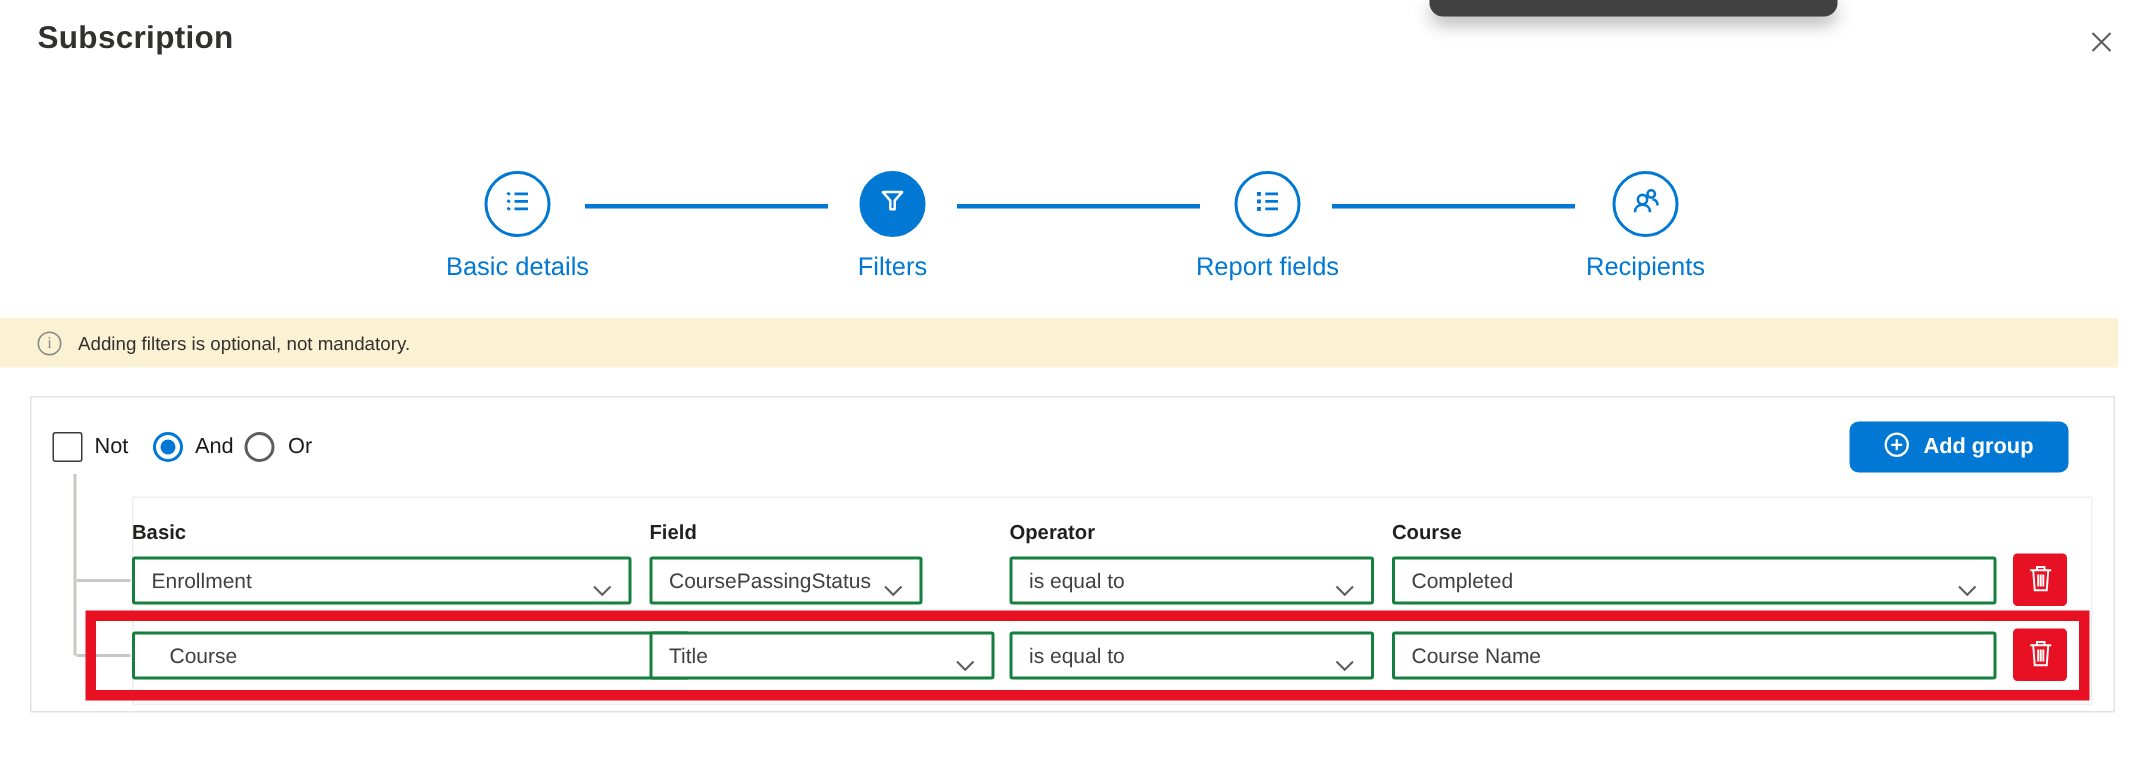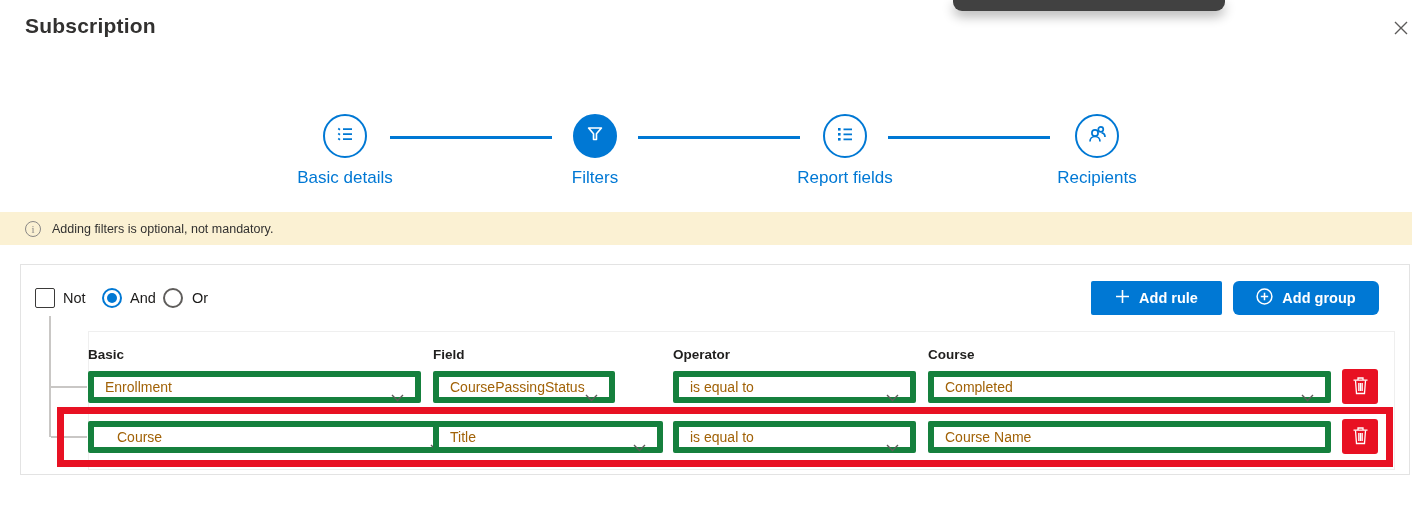--- a/index.html
+++ b/index.html
@@ -47,22 +47,22 @@
     color:#fff; font-size:14.5px; font-weight:700; display:flex; align-items:center;
     justify-content:center; gap:9px; cursor:pointer; font-family:inherit; position:absolute; }
   .btn svg { flex:0 0 auto; }
 
   .tree-line { background:#c9c7c5; }
   .rule-panel { left:88px; top:331px; width:1307px; height:139px; background:#fff;
     border:1px solid #efefef; }
 
   .col-header { top:347px; font-size:13.5px; font-weight:700; color:#201f1e; }
 
-  .select, .textbox { height:32px; border:6px solid #15803d; border-radius:2px;
-    background:#fff; display:flex; align-items:center; font-size:14px; color:#a16207;
+  .select, .textbox { height:32px; border:2px solid #15803d; border-radius:2px;
+    background:#fff; display:flex; align-items:center; font-size:14px; color:#404040;
     padding:0 30px 0 11px; cursor:pointer; position:absolute; }
   .textbox { padding-right:11px; cursor:text; font-family:inherit; }
   input.textbox { outline:none; }
   .select .chev { position:absolute; right:11px; top:12px; }
 
   .trash-btn { width:36px; height:35px; background:#e81123; border:none; border-radius:3px;
     display:flex; align-items:center; justify-content:center; cursor:pointer; position:absolute; }
 
   .annotation { left:57px; top:407px; width:1336px; height:60px;
     border:7px solid #e81123; pointer-events:none; z-index:50; }
@@ -139,28 +139,20 @@
 
   <div class="abs checkbox"></div>
   <div class="abs logic-label" style="left:63px;">Not</div>
   <div class="abs radio sel" style="left:102px;">
       <span class="dot"></span>
     </div>
   <div class="abs logic-label" style="left:130px;">And</div>
   <div class="abs radio unsel" style="left:163px;"></div>
   <div class="abs logic-label" style="left:192px;">Or</div>
 
-  <button class="btn" style="left:1091px; width:131px;">
-    <span>
-      <svg width="15" height="15" viewBox="0 0 15 15">
-          <path d="M7.5 1v13M1 7.5h13" stroke="#fff" stroke-width="1.6"></path>
-        </svg>
-    </span>
-    <span>Add rule</span>
-  </button>
   <button class="btn" style="left:1233px; width:146px;border-radius:6px;">
     <span>
       <svg width="17" height="17" viewBox="0 0 17 17" fill="none">
           <circle cx="8.5" cy="8.5" r="7.4" stroke="#fff" stroke-width="1.5"></circle>
           <path d="M8.5 4.8v7.4M4.8 8.5h7.4" stroke="#fff" stroke-width="1.5"></path>
         </svg>
     </span>
     <span>Add group</span>
   </button>
 

